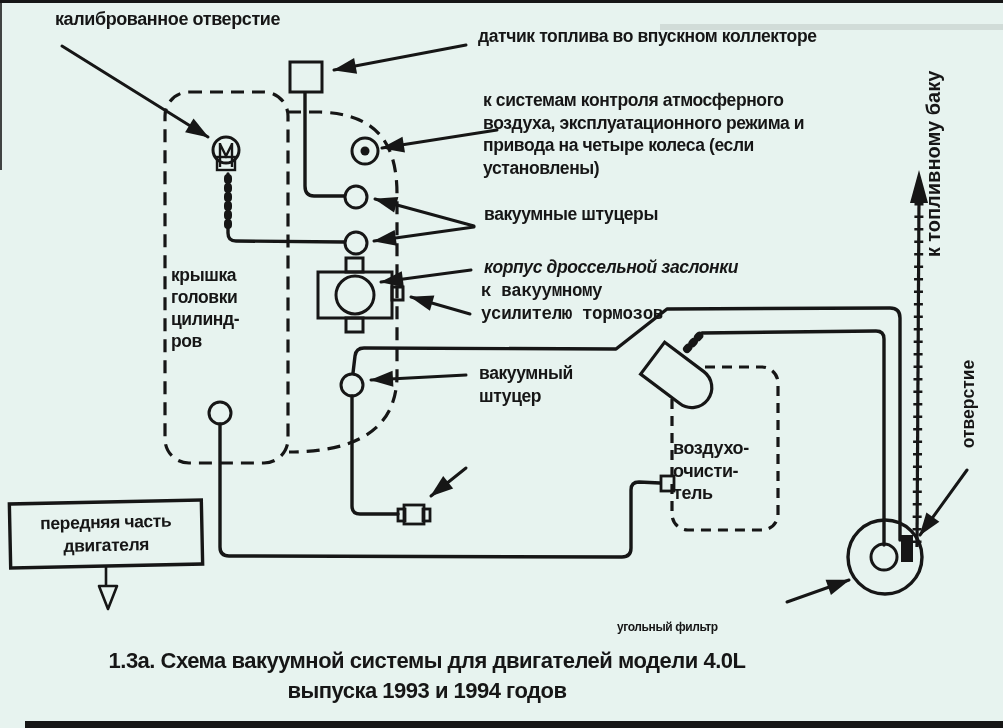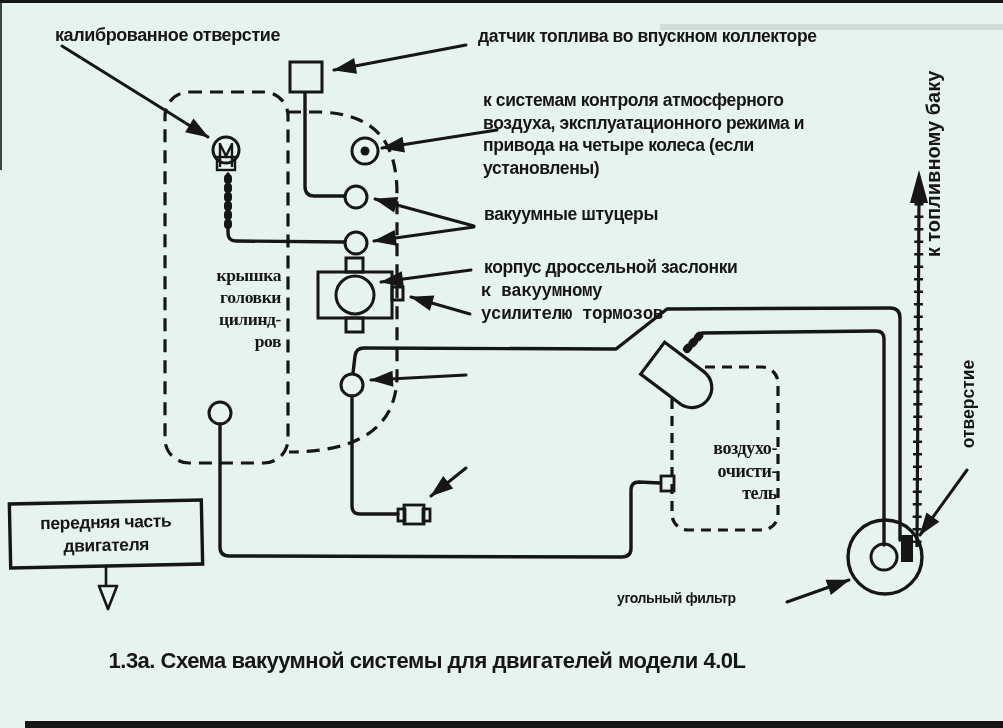--- a/index.html
+++ b/index.html
@@ -16,21 +16,21 @@
   .label {
     position: absolute;
     font-weight: bold;
     font-size: 17.5px;
     line-height: 22.5px;
     color: var(--ink);
     white-space: pre-line;
     letter-spacing: -0.4px;
   }
   .nowrap { white-space: nowrap; }
-  .center { text-align: right; font-family: Liberation Serif, serif; }
+  .center { text-align: left; }
   .boxed {
     display: flex; align-items: center; justify-content: center;
     text-align: center;
   }
   .vlabel {
     position: absolute;
     font-weight: bold;
     color: var(--ink);
     white-space: nowrap;
     text-align: center;
@@ -156,51 +156,54 @@
       <path d="M 474,227 L 374,241" marker-end="url(#ah)"></path>
       <path d="M 471,270 L 381,282" marker-end="url(#ah)"></path>
       <path d="M 470,314 L 411,297" marker-end="url(#ah)"></path>
       <path d="M 466,375 L 371,380" marker-end="url(#ah)"></path>
       <path d="M 466,468 L 431,496" marker-end="url(#ah)"></path>
       <path d="M 787,602 L 849,580" marker-end="url(#ah)"></path>
       <path d="M 967,470 L 920,535" marker-end="url(#ah)"></path>
     </g>
   </svg>
 
-  <div class="label nowrap" style="left:55px; top:24px; font-size:18px;">калиброванное отверстие</div>
+  <div class="label nowrap" style="left:55px; top:8px; font-size:18px;">калиброванное отверстие</div>
 
   <div class="label nowrap" style="left:478px; top:25px;">датчик топлива во впускном коллекторе</div>
 
   <div class="label nowrap" style="left:484px; top:203px;">вакуумные штуцеры</div>
 
   <div class="label" style="left:483px; top:89px; width:380px;">к системам контроля атмосферного
 воздуха, эксплуатационного режима и
 привода на четыре колеса (если
 установлены)</div>
 
-  <div class="label nowrap" style="left:484px; top:256px;">корпус дроссельной заслонки</div>
+  <div class="label nowrap" style="left:484px; top:256px;font-style:italic;">корпус дроссельной заслонки</div>
 
   <div class="label" style="left:481px; top:280px; width:260px;font-family:Liberation Mono, monospace;">к вакуумному
 усилителю тормозов</div>
 
+  <div class="label" style="left:479px; top:362px; width:160px;">вакуумный
+штуцер</div>
 
 
   <div class="label center" style="left:673px; top:437px; width:104px; font-size:18px;">воздухо-
 очисти-
 тель</div>
 
   <div class="label center" style="left:171px; top:264px; width:110px; line-height:22px;">крышка
 головки
 цилинд-
 ров</div>
 
   <div class="label boxed" style="left:12px; top:504px; width:188px; height:60px; line-height:23px; transform:rotate(-1.2deg);">передняя часть
 двигателя</div>
 
-  <div class="label nowrap" style="left:617px; top:587px; font-size:14px;">угольный фильтр</div>
+  <div class="label nowrap" style="left:617px; top:616px; font-size:12px;">угольный фильтр</div>
 
   <div class="vlabel" style="left:825px; top:151px; width:220px; height:26px; font-size:20px;">к топливному баку</div>
 
   <div class="vlabel" style="left:904px; top:392px; width:132px; height:24px; font-size:17.5px;">отверстие</div>
 
   <div class="caption" style="top:646px;">1.3а. Схема вакуумной системы для двигателей модели 4.0L</div>
+  <div class="caption" style="top:676px;">выпуска 1993 и 1994 годов</div>
 
 </div>
 
 </body></html>

